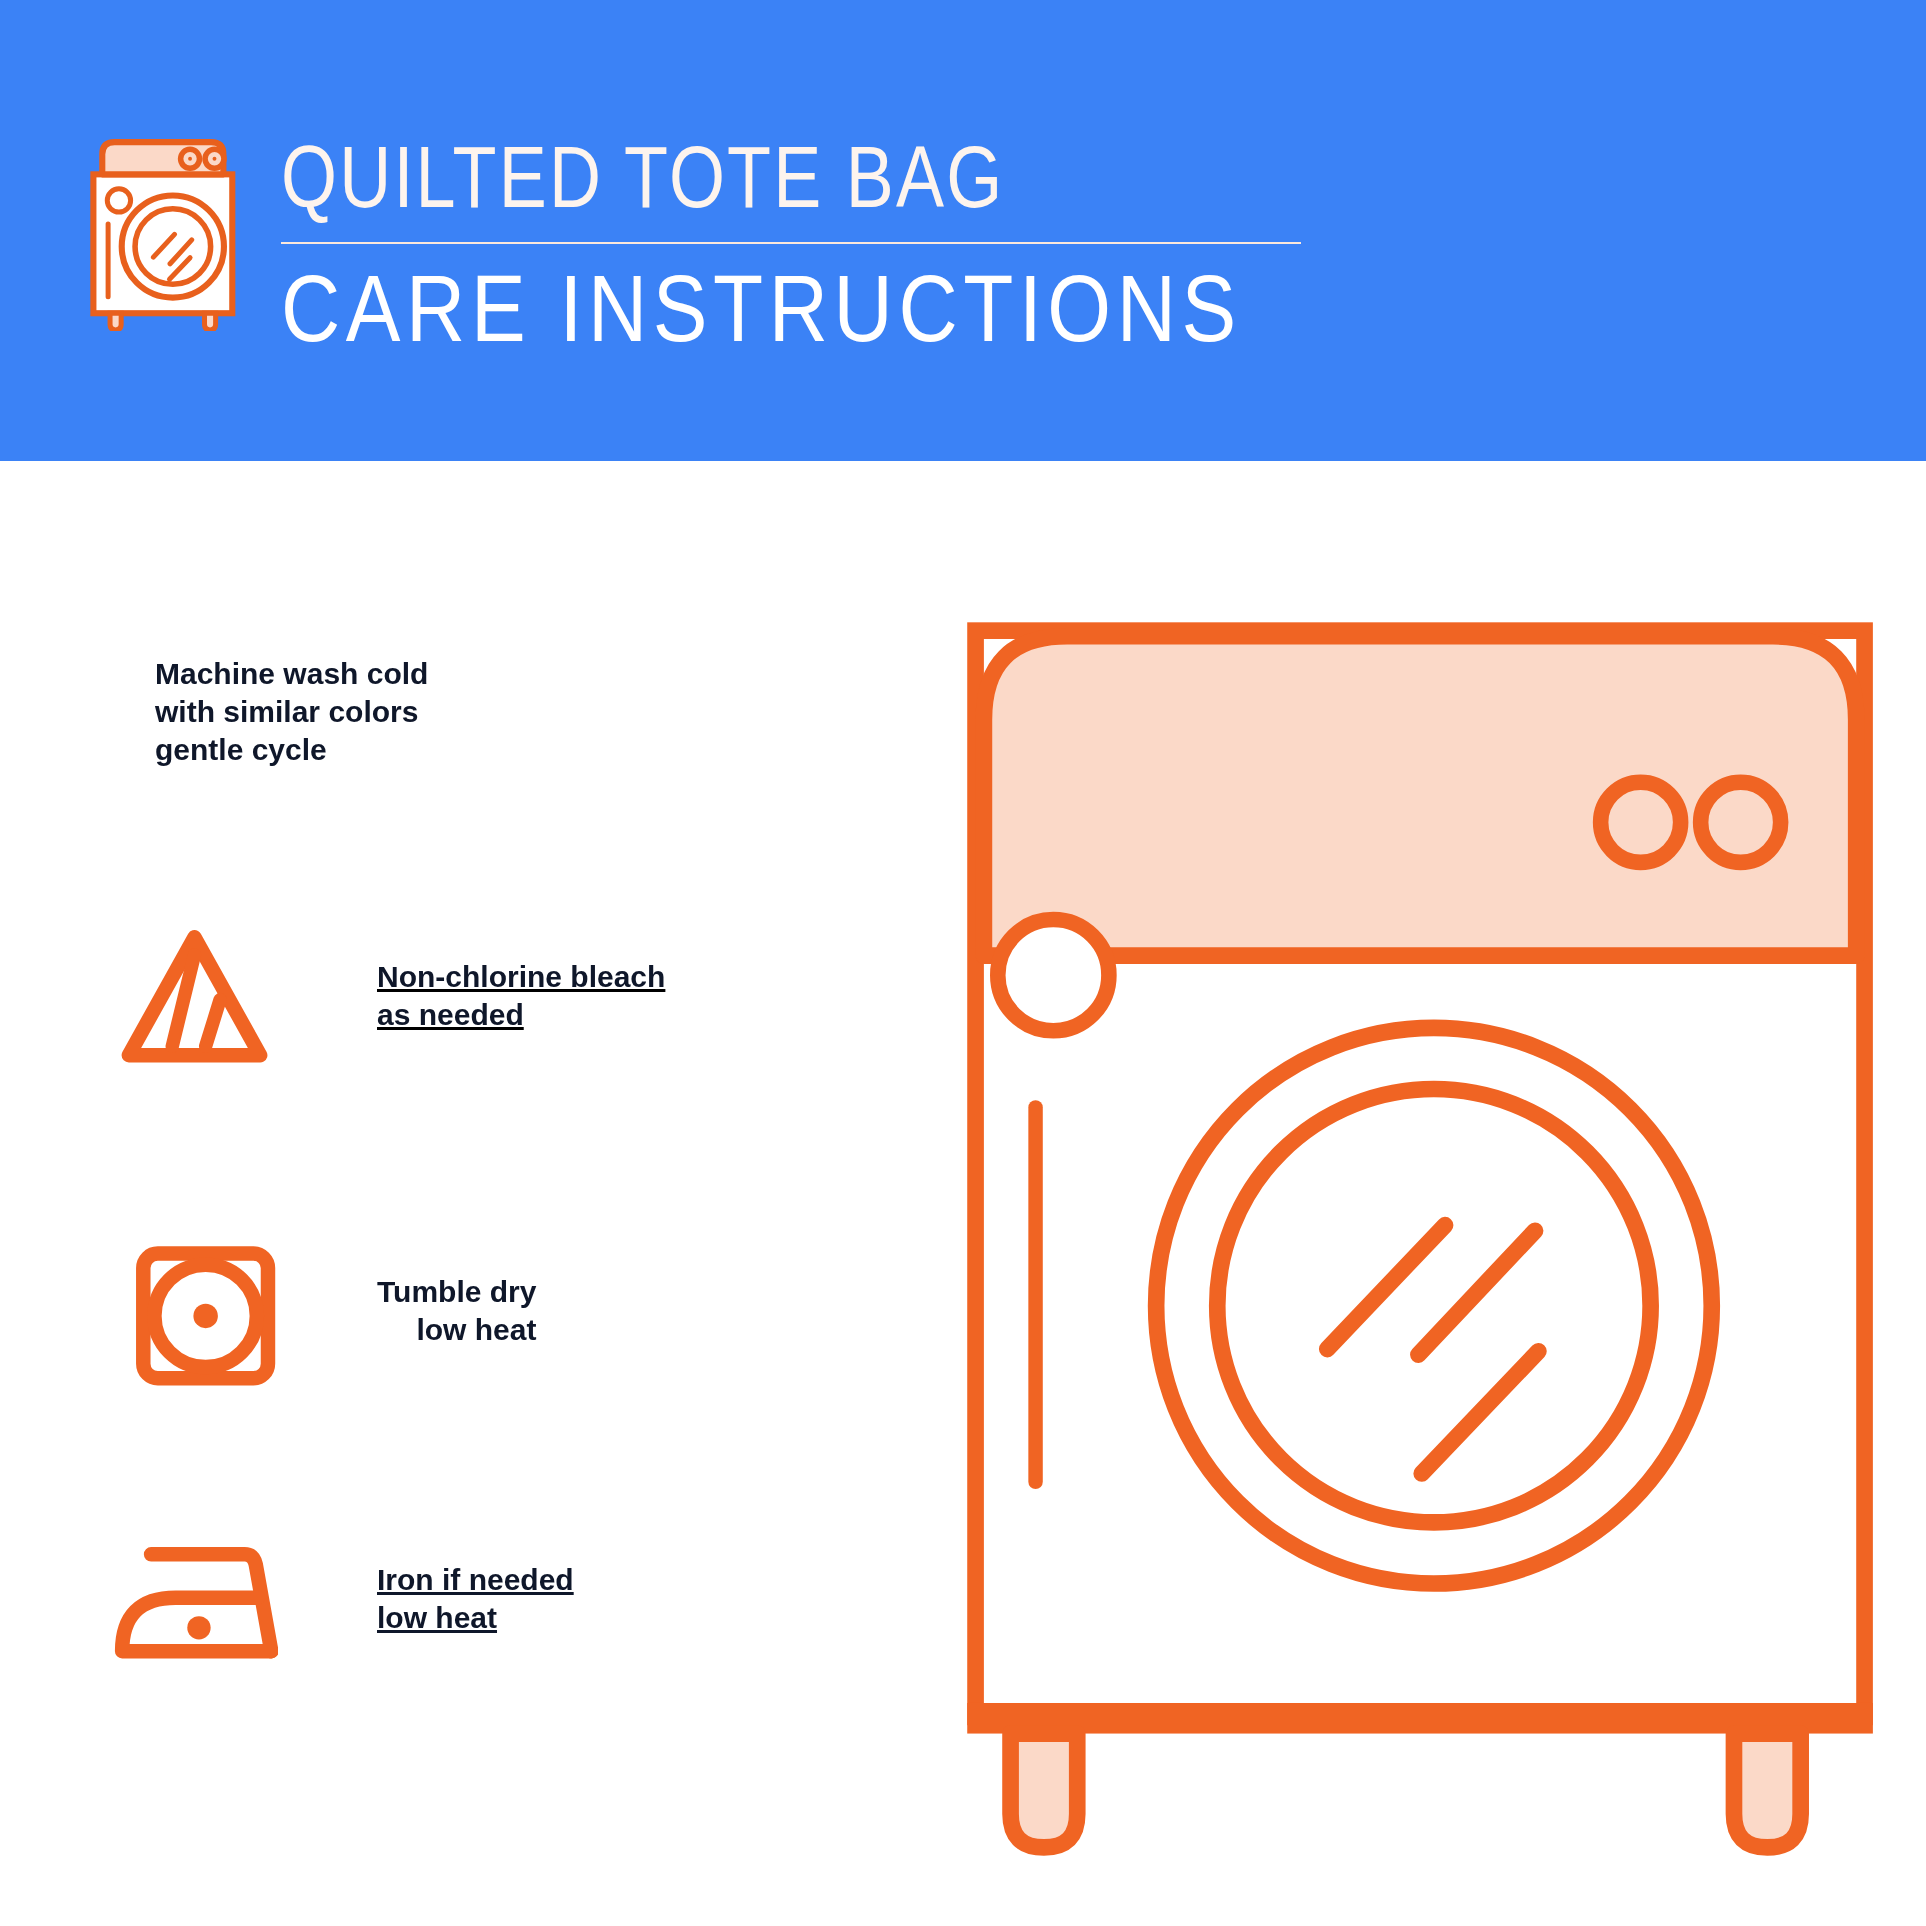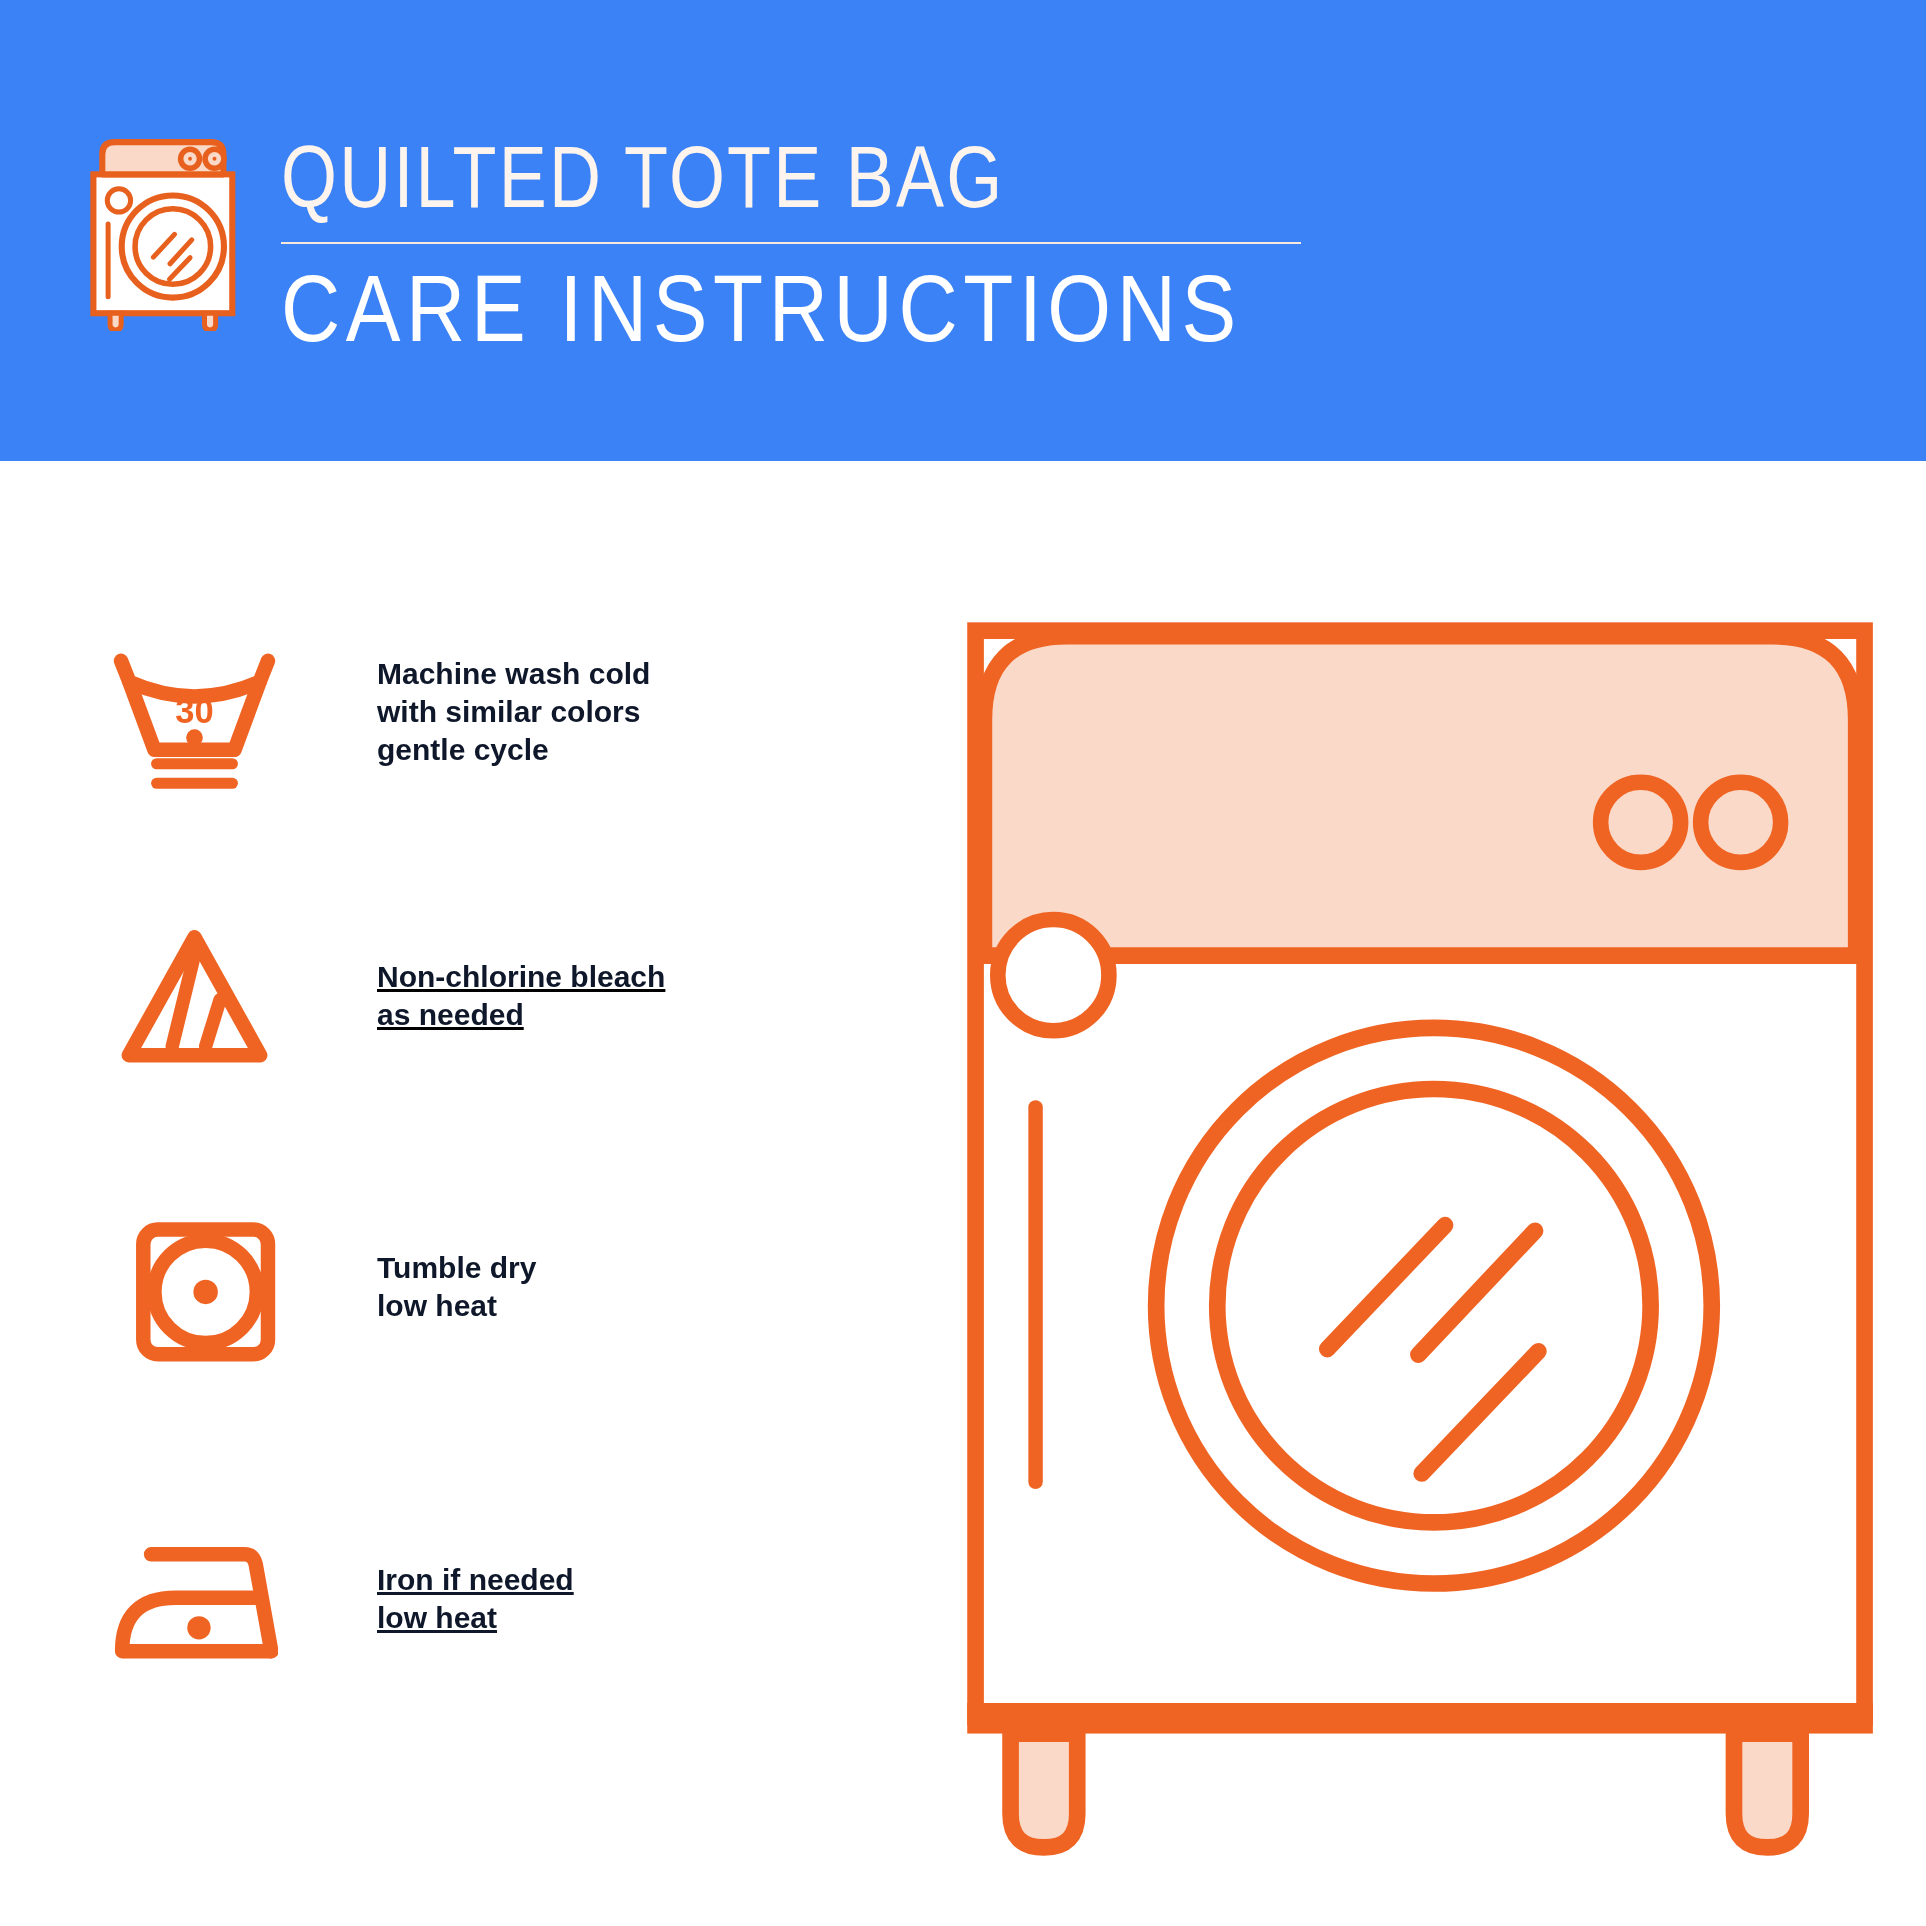--- a/index.html
+++ b/index.html
@@ -95,21 +95,21 @@
   .instr-row {
     position: absolute;
     left: 0;
     display: flex;
     flex-direction: row;
     align-items: flex-start;
     width: 845px;
   }
   .instr-row.r0 { top: 0px; }
   .instr-row.r1 { top: 272px; text-decoration: underline; }
-  .instr-row.r2 { top: 571px; }
+  .instr-row.r2 { top: 595px; text-align: right; }
   .instr-row.r3 { top: 878px; }
 
   .instr-icon {
     width: 222px;
     flex: 0 0 222px;
     display: flex;
     justify-content: center;
     align-items: flex-start;
   }
   .instr-text {
@@ -177,34 +177,20 @@
     </div>
 
   </div>
 </div>
 
 <div class="content">
 
   <div class="instructions">
 
     <div class="instr-row r0">
-      <div class="instr-icon">
-        <svg viewBox="0 0 300 280" width="167" height="156" aria-hidden="true">
-
-          <path d="M18 30 L33 68 Q150 120 267 68 L282 30" fill="none" stroke="#F06423" stroke-width="26" stroke-linecap="round" stroke-linejoin="round"></path>
-          <path d="M33 68 L78 190 L222 190 L267 68" fill="none" stroke="#F06423" stroke-width="26" stroke-linecap="round" stroke-linejoin="round"></path>
-
-          <rect x="72" y="205" width="156" height="20" rx="10" fill="#F06423"></rect>
-          <rect x="72" y="240" width="156" height="20" rx="10" fill="#F06423"></rect>
-
-          <text x="150" y="141" text-anchor="middle" font-family="Liberation Sans, sans-serif" font-size="62" font-weight="700" fill="#F06423">30</text>
-
-          <circle cx="150" cy="168" r="15" fill="#F06423"></circle>
-        </svg>
-      </div>
       <div class="instr-text">Machine wash cold
 with similar colors
 gentle cycle</div>
     </div>
 
     <div class="instr-row r1">
       <div class="instr-icon">
         <svg viewBox="0 0 300 280" width="167" height="156" aria-hidden="true">
           <path d="M150 38 L268 250 L32 250 Z" fill="none" stroke="#F06423" stroke-width="26" stroke-linejoin="round" stroke-linecap="round"></path>
           <line x1="150" y1="70" x2="110" y2="234" stroke="#F06423" stroke-width="24" stroke-linecap="round"></line>

